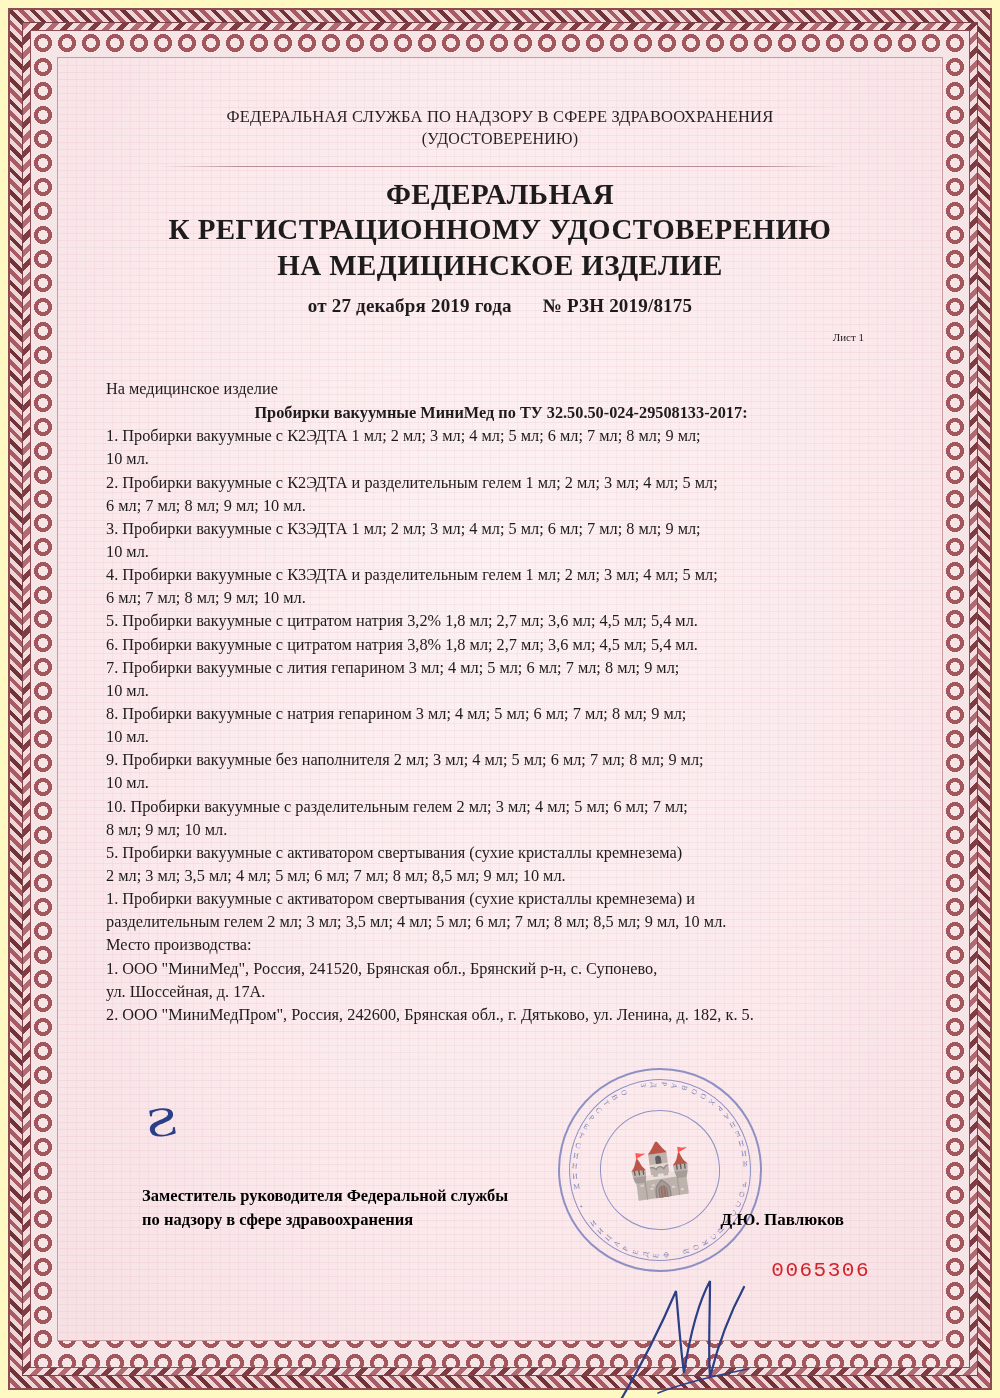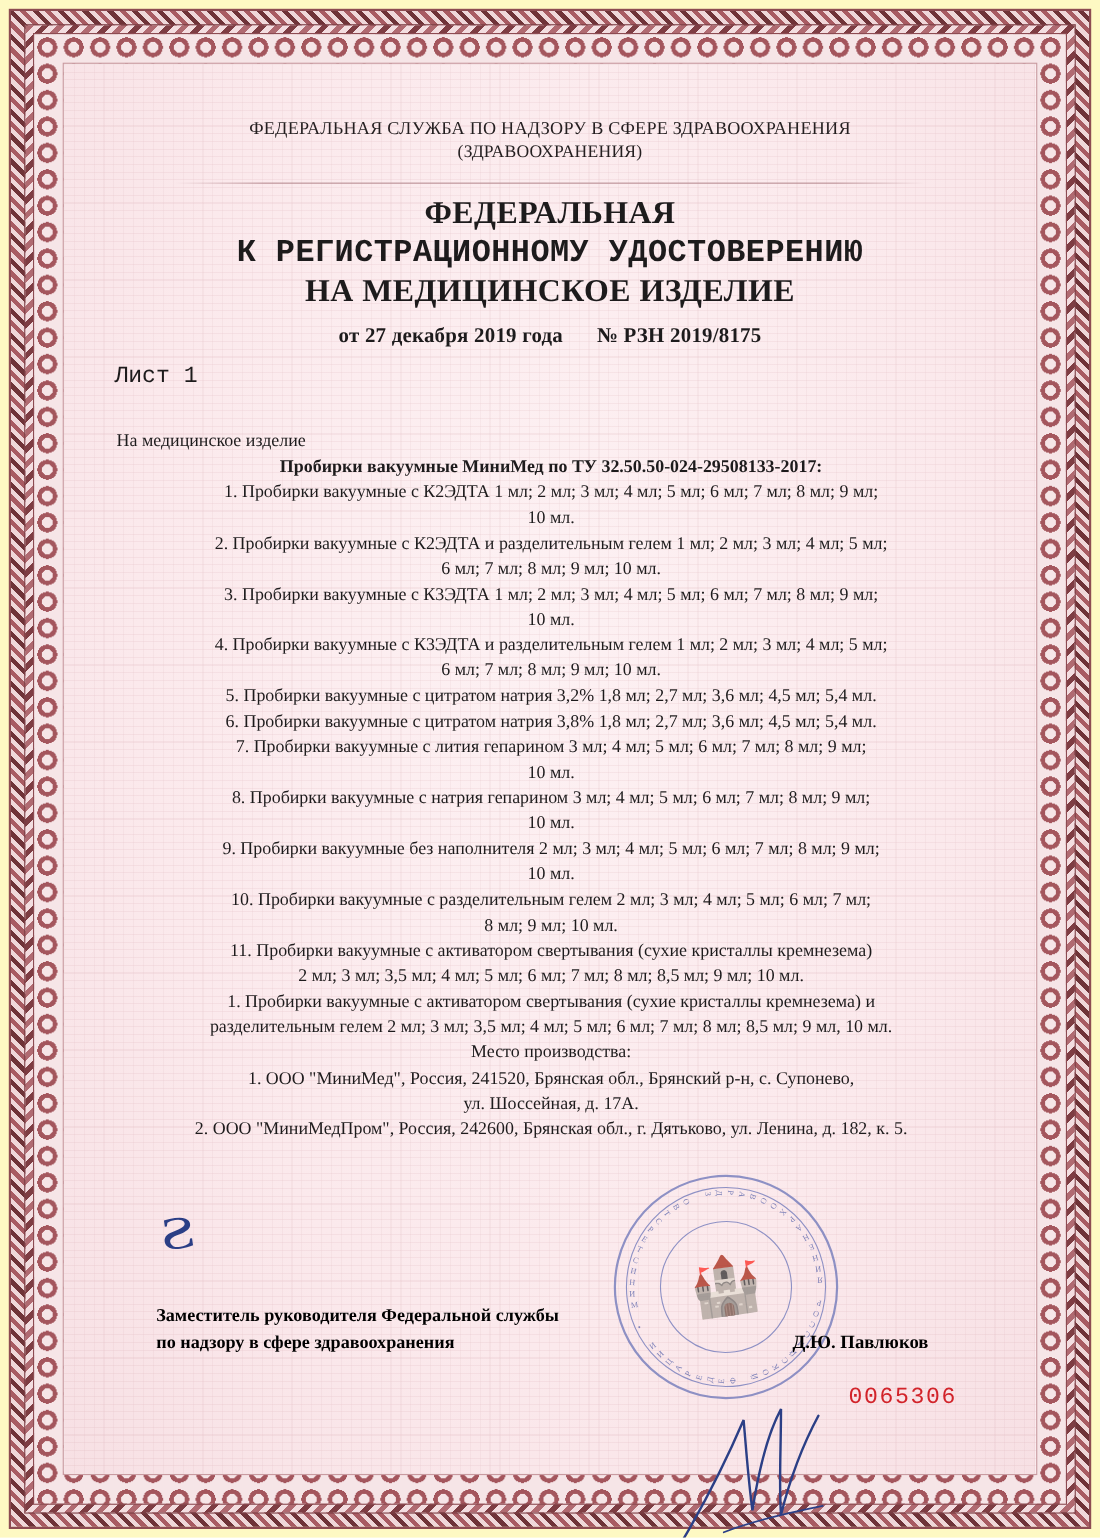--- a/index.html
+++ b/index.html
@@ -84,49 +84,49 @@
 
   .title {
     text-align: center;
     font-weight: bold;
     font-size: 29px;
     line-height: 1.22;
     letter-spacing: .4px;
     margin-top: 6px;
   }
   .title .t1 { display:block; }
-  .title .t2 { display:block;font-family:Liberation Mono, monospace; }
+  .title .t2 { display:block; }
   .title .t3 { display:block; }
 
   .dateline {
     text-align: center;
     font-weight: bold;
     font-size: 19px;
     margin-top: 12px;
     letter-spacing: .2px;
   }
   .dateline .num { margin-left: 26px; }
 
   .sheet {
-    font-size: 21px;
+    text-align: right;
+    font-size: 11px;
     margin-top: 14px;
     padding-right: 32px;
-    font-family: Liberation Mono, monospace;
   }
 
   .body {
     margin-top: 34px;
     font-size: 16.3px;
     line-height: 1.42;
     padding-left: 2px;
   }
   .body .lead { margin-bottom: 1px; }
   .body .strong { font-weight: bold; text-align: center; }
   .body p { margin: 0; }
-  .body .item { margin: 0; text-align: center; }
+  .body .item { margin: 0; }
 
   
   .stamp {
     position: absolute;
     left: 500px;
     top: 1010px;
     width: 200px;
     height: 200px;
     border-radius: 50%;
     border: 2px solid #6a74b8;
@@ -226,21 +226,21 @@
   <div class="border-mid"></div>
   <div class="border-inner-pattern"></div>
 
   <div class="paper">
     <div class="guilloche"></div>
 
     <div class="content">
 
       <div class="agency">
         <div class="l1">ФЕДЕРАЛЬНАЯ СЛУЖБА ПО НАДЗОРУ В СФЕРЕ ЗДРАВООХРАНЕНИЯ</div>
-        <div class="l2">(ЗДРАВООХРАНЕНИЯ)</div>
+        <div class="l2">(УДОСТОВЕРЕНИЮ)</div>
       </div>
 
       <div class="rule"></div>
 
       <div class="title">
         <span class="t1">ФЕДЕРАЛЬНАЯ</span>
         <span class="t2">К РЕГИСТРАЦИОННОМУ УДОСТОВЕРЕНИЮ</span>
         <span class="t3">НА МЕДИЦИНСКОЕ ИЗДЕЛИЕ</span>
       </div>
 
@@ -266,21 +266,21 @@
         <p class="item">5. Пробирки вакуумные с цитратом натрия 3,2% 1,8 мл; 2,7 мл; 3,6 мл; 4,5 мл; 5,4 мл.</p>
         <p class="item">6. Пробирки вакуумные с цитратом натрия 3,8% 1,8 мл; 2,7 мл; 3,6 мл; 4,5 мл; 5,4 мл.</p>
         <p class="item">7. Пробирки вакуумные с лития гепарином 3 мл; 4 мл; 5 мл; 6 мл; 7 мл; 8 мл; 9 мл;</p>
         <p class="item">10 мл.</p>
         <p class="item">8. Пробирки вакуумные с натрия гепарином 3 мл; 4 мл; 5 мл; 6 мл; 7 мл; 8 мл; 9 мл;</p>
         <p class="item">10 мл.</p>
         <p class="item">9. Пробирки вакуумные без наполнителя 2 мл; 3 мл; 4 мл; 5 мл; 6 мл; 7 мл; 8 мл; 9 мл;</p>
         <p class="item">10 мл.</p>
         <p class="item">10. Пробирки вакуумные с разделительным гелем 2 мл; 3 мл; 4 мл; 5 мл; 6 мл; 7 мл;</p>
         <p class="item">8 мл; 9 мл; 10 мл.</p>
-        <p class="item">11. Пробирки вакуумные с активатором свертывания (сухие кристаллы кремнезема)</p>
+        <p class="item">5. Пробирки вакуумные с активатором свертывания (сухие кристаллы кремнезема)</p>
         <p class="item">2 мл; 3 мл; 3,5 мл; 4 мл; 5 мл; 6 мл; 7 мл; 8 мл; 8,5 мл; 9 мл; 10 мл.</p>
         <p class="item">1. Пробирки вакуумные с активатором свертывания (сухие кристаллы кремнезема) и</p>
         <p class="item">разделительным гелем 2 мл; 3 мл; 3,5 мл; 4 мл; 5 мл; 6 мл; 7 мл; 8 мл; 8,5 мл; 9 мл, 10 мл.</p>
 
         <p class="item">Место производства:</p>
         <p class="item">1. ООО "МиниМед", Россия, 241520, Брянская обл., Брянский р-н, с. Супонево,</p>
         <p class="item">ул. Шоссейная, д. 17А.</p>
         <p class="item">2. ООО "МиниМедПром", Россия, 242600, Брянская обл., г. Дятьково, ул. Ленина, д. 182, к. 5.</p>
       </div>
     </div>

